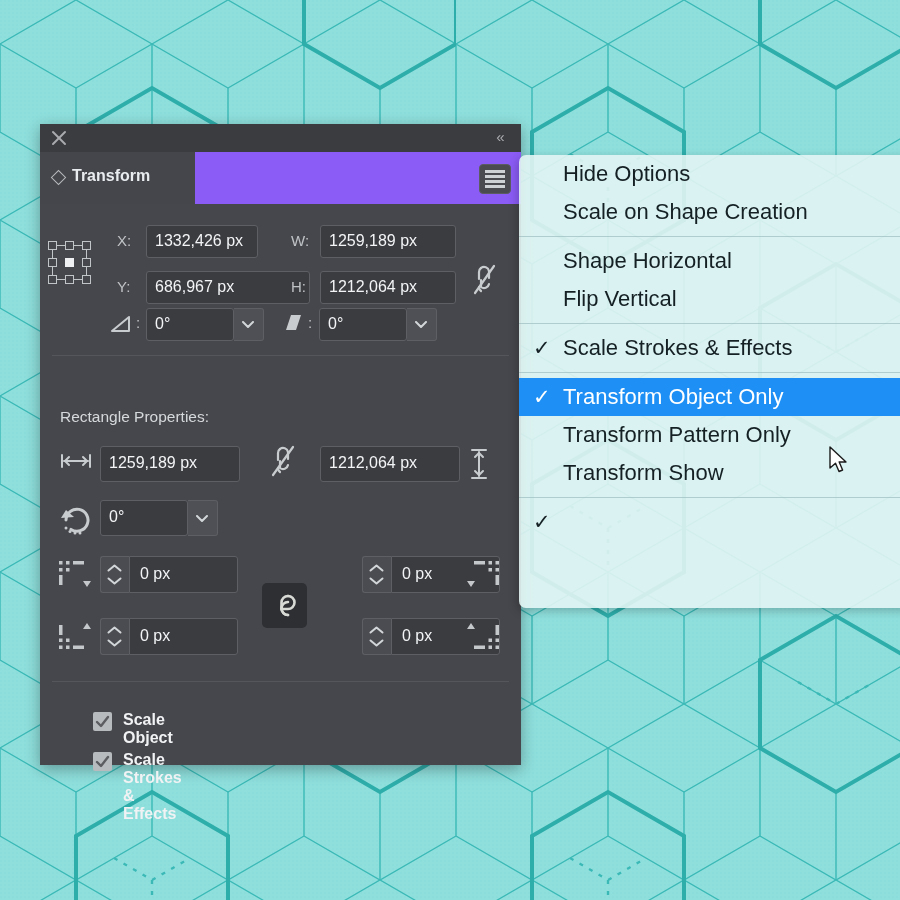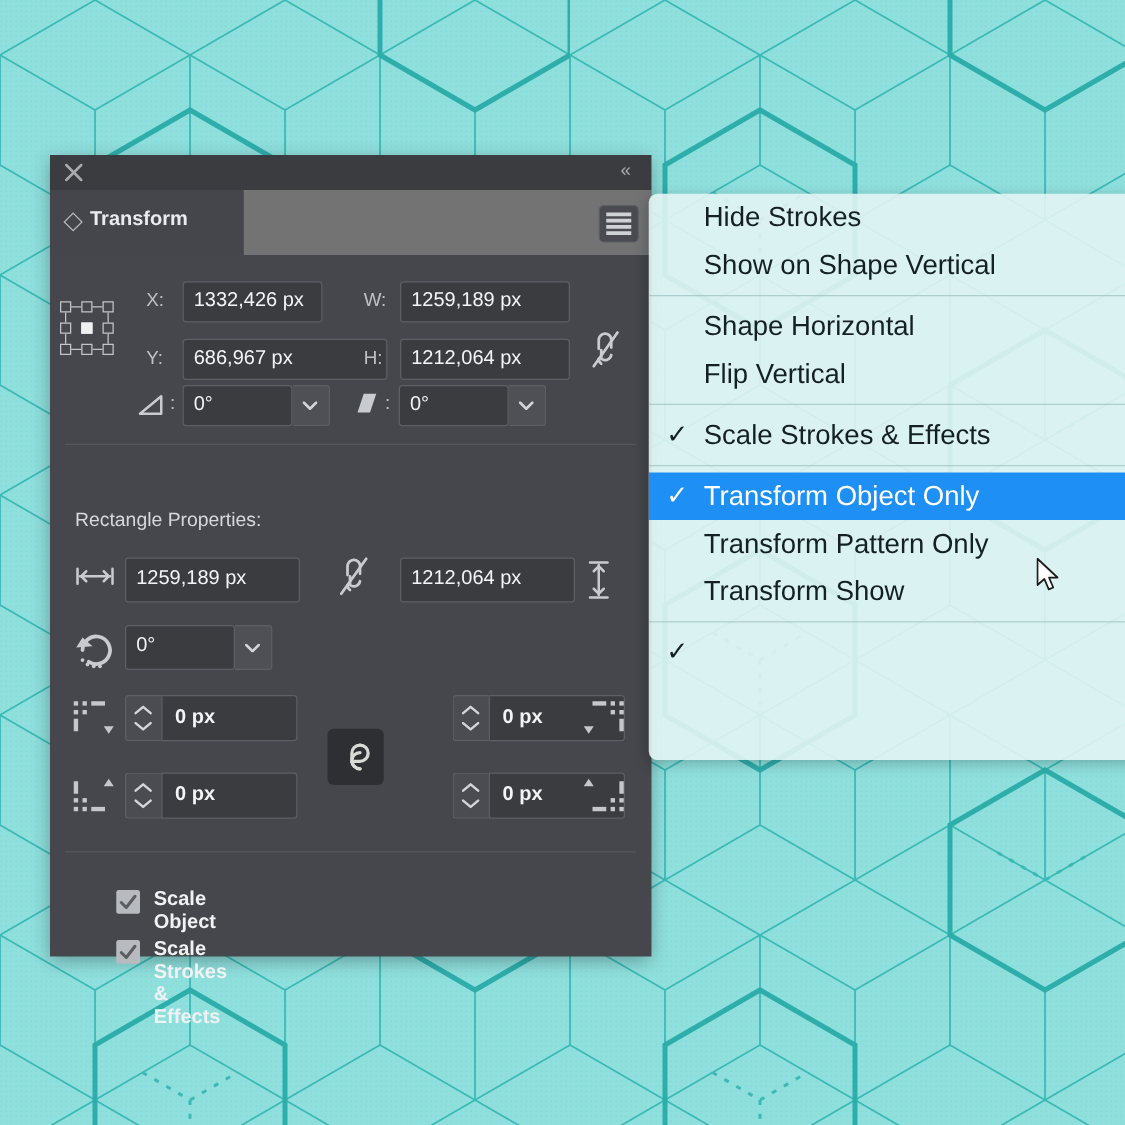--- a/index.html
+++ b/index.html
@@ -25,21 +25,21 @@
   }
   #close-btn{
     position:absolute;left:10px;top:5px;width:18px;height:18px;cursor:pointer;
   }
   #collapse-btn{
     position:absolute;right:10px;top:4px;width:22px;height:18px;cursor:pointer;
     color:#a9abae;font-size:15px;line-height:18px;text-align:center;letter-spacing:-1px;
   }
   #tabstrip{
     position:absolute;left:0;top:28px;width:100%;height:52px;
-    background:#737373;
+    background:#8b5cf6;
   }
   #tab-transform{
     position:absolute;left:0;top:0;width:155px;height:52px;
     background:#45464b;cursor:pointer;
   }
   #tab-transform .tabtxt{
     position:absolute;left:32px;top:15px;
     color:#e9ecef;font-size:16px;font-weight:bold;
   }
   #tab-diamond{
@@ -91,21 +91,21 @@
     position:absolute;width:29px;height:37px;background:#4b4c51;border:1px solid #5d5f64;
     border-right:none;border-radius:3px 0 0 3px;box-sizing:border-box;cursor:pointer;
   }
   .spin .up,.spin .dn{position:absolute;left:6px;width:15px;height:8px;}
   .spin .up{top:7px;}
   .spin .dn{top:20px;}
   .cfield{
     position:absolute;height:37px;background:#3b3c40;border:1px solid #5d5f64;
     border-radius:0 3px 3px 0;box-sizing:border-box;cursor:text;
   }
-  .cfield .val{position:absolute;left:10px;top:8px;color:#f2f4f5;font-size:16px;font-weight:bold;}
+  .cfield .val{position:absolute;left:10px;top:8px;color:#f2f4f5;font-size:16px;}
 
   #corner-link{
     position:absolute;left:262px;top:583px;width:45px;height:45px;background:#2e2f33;
     border-radius:5px;cursor:pointer;
   }
 
   .cbrow{position:absolute;cursor:pointer;}
   .cbox{position:absolute;left:0;top:0;width:19px;height:19px;background:#b8bbbe;border-radius:2px;}
   .cbtxt{position:absolute;left:30px;top:-1px;color:#f0f2f3;font-size:16px;font-weight:bold;}
 
@@ -481,25 +481,25 @@
       <path d="M26,13 a6.5,6.5 0 0 0 -6.5,6.5 v6 a6.5,6.5 0 0 0 6.5,6.5"></path>
       <path d="M26,13 a6.5,6.5 0 0 1 0,13 h-6.5"></path>
       <path d="M26,32 a6.5,6.5 0 0 1 0,-13"></path>
     </g>
   </svg>
 </div>
 
 <div id="ctxmenu">
   <div class="mi">
     <span class="chk"></span>
-    <span>Hide Strokes</span>
+    <span>Hide Options</span>
   </div>
   <div class="mi">
     <span class="chk"></span>
-    <span>Show on Shape Vertical</span>
+    <span>Scale on Shape Creation</span>
   </div>
   <div class="msep"></div>
   <div class="mi">
     <span class="chk"></span>
     <span>Shape Horizontal</span>
   </div>
   <div class="mi">
     <span class="chk"></span>
     <span>Flip Vertical</span>
   </div>

